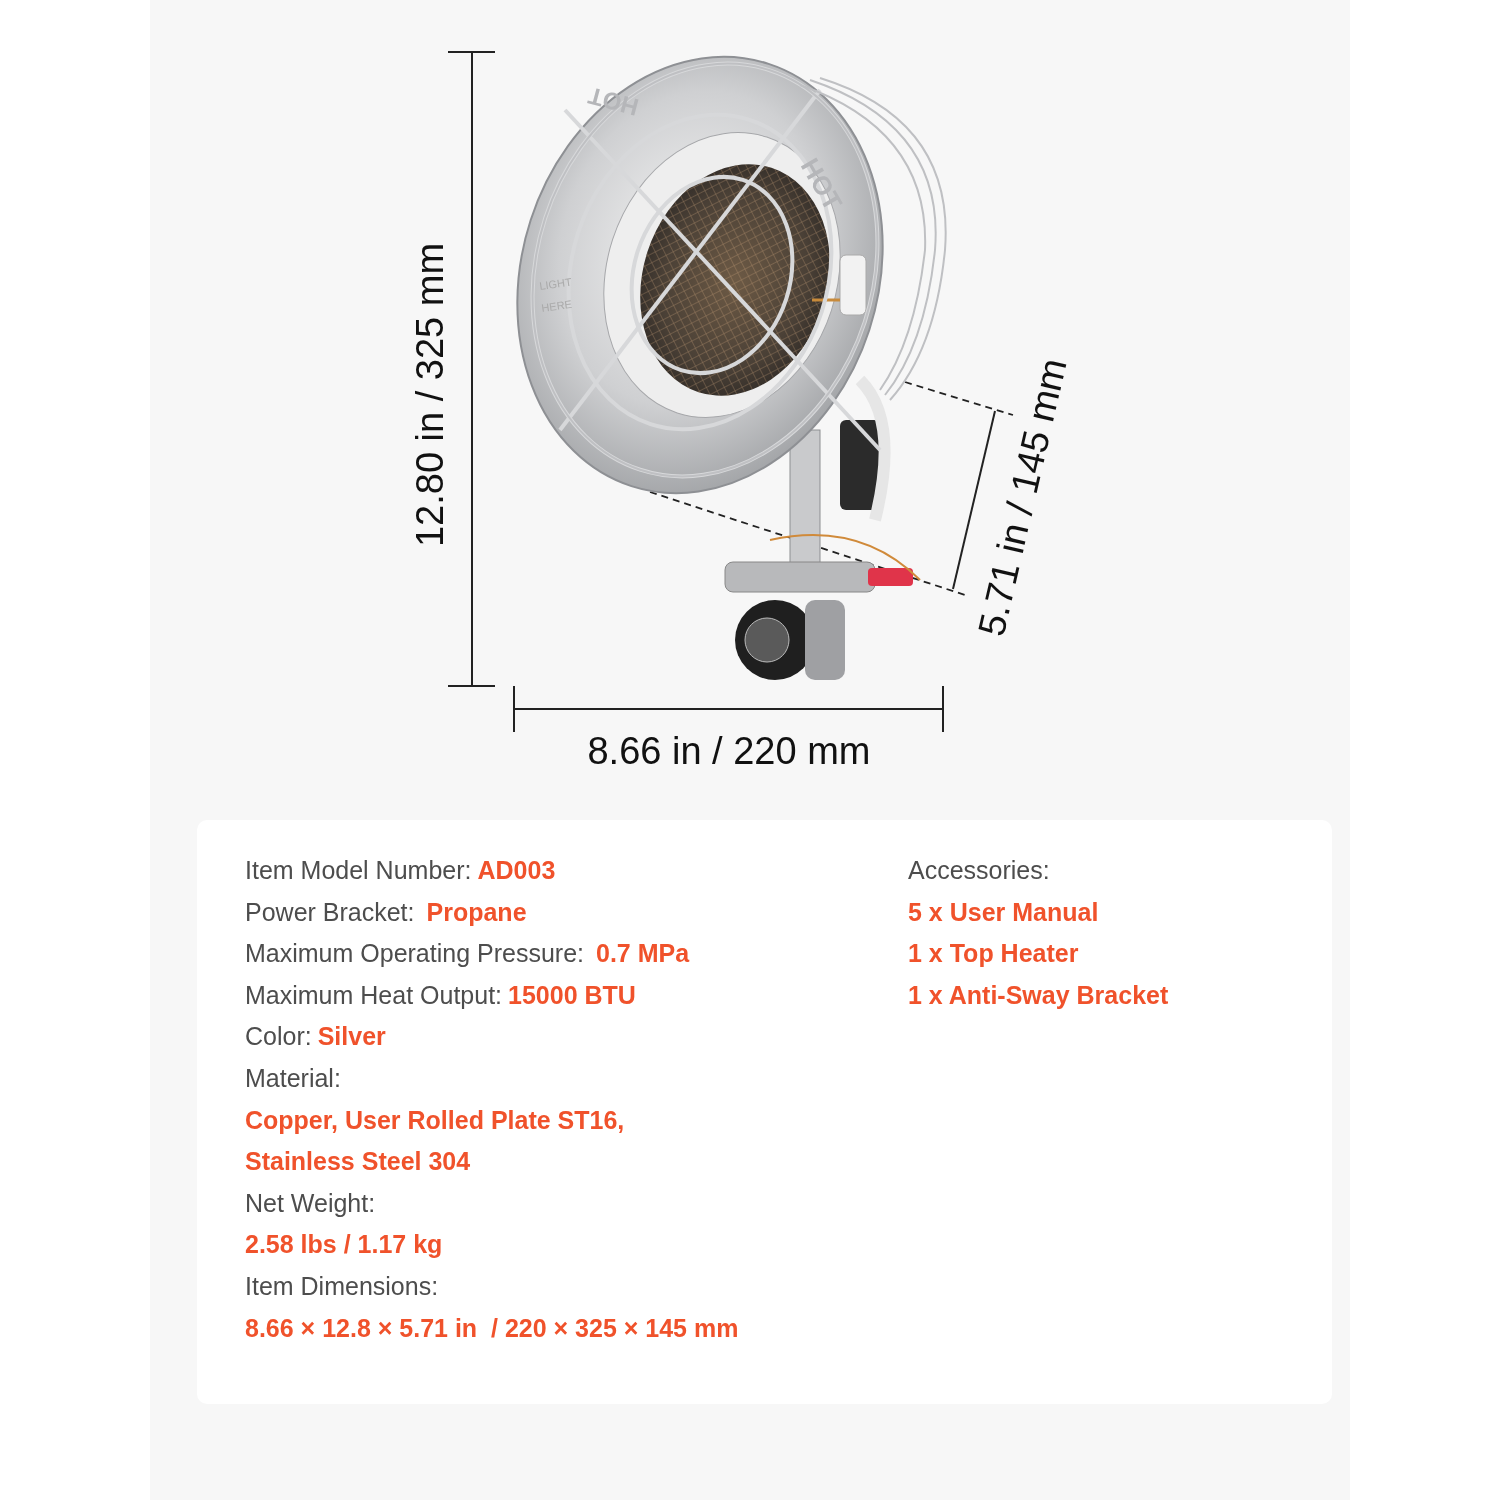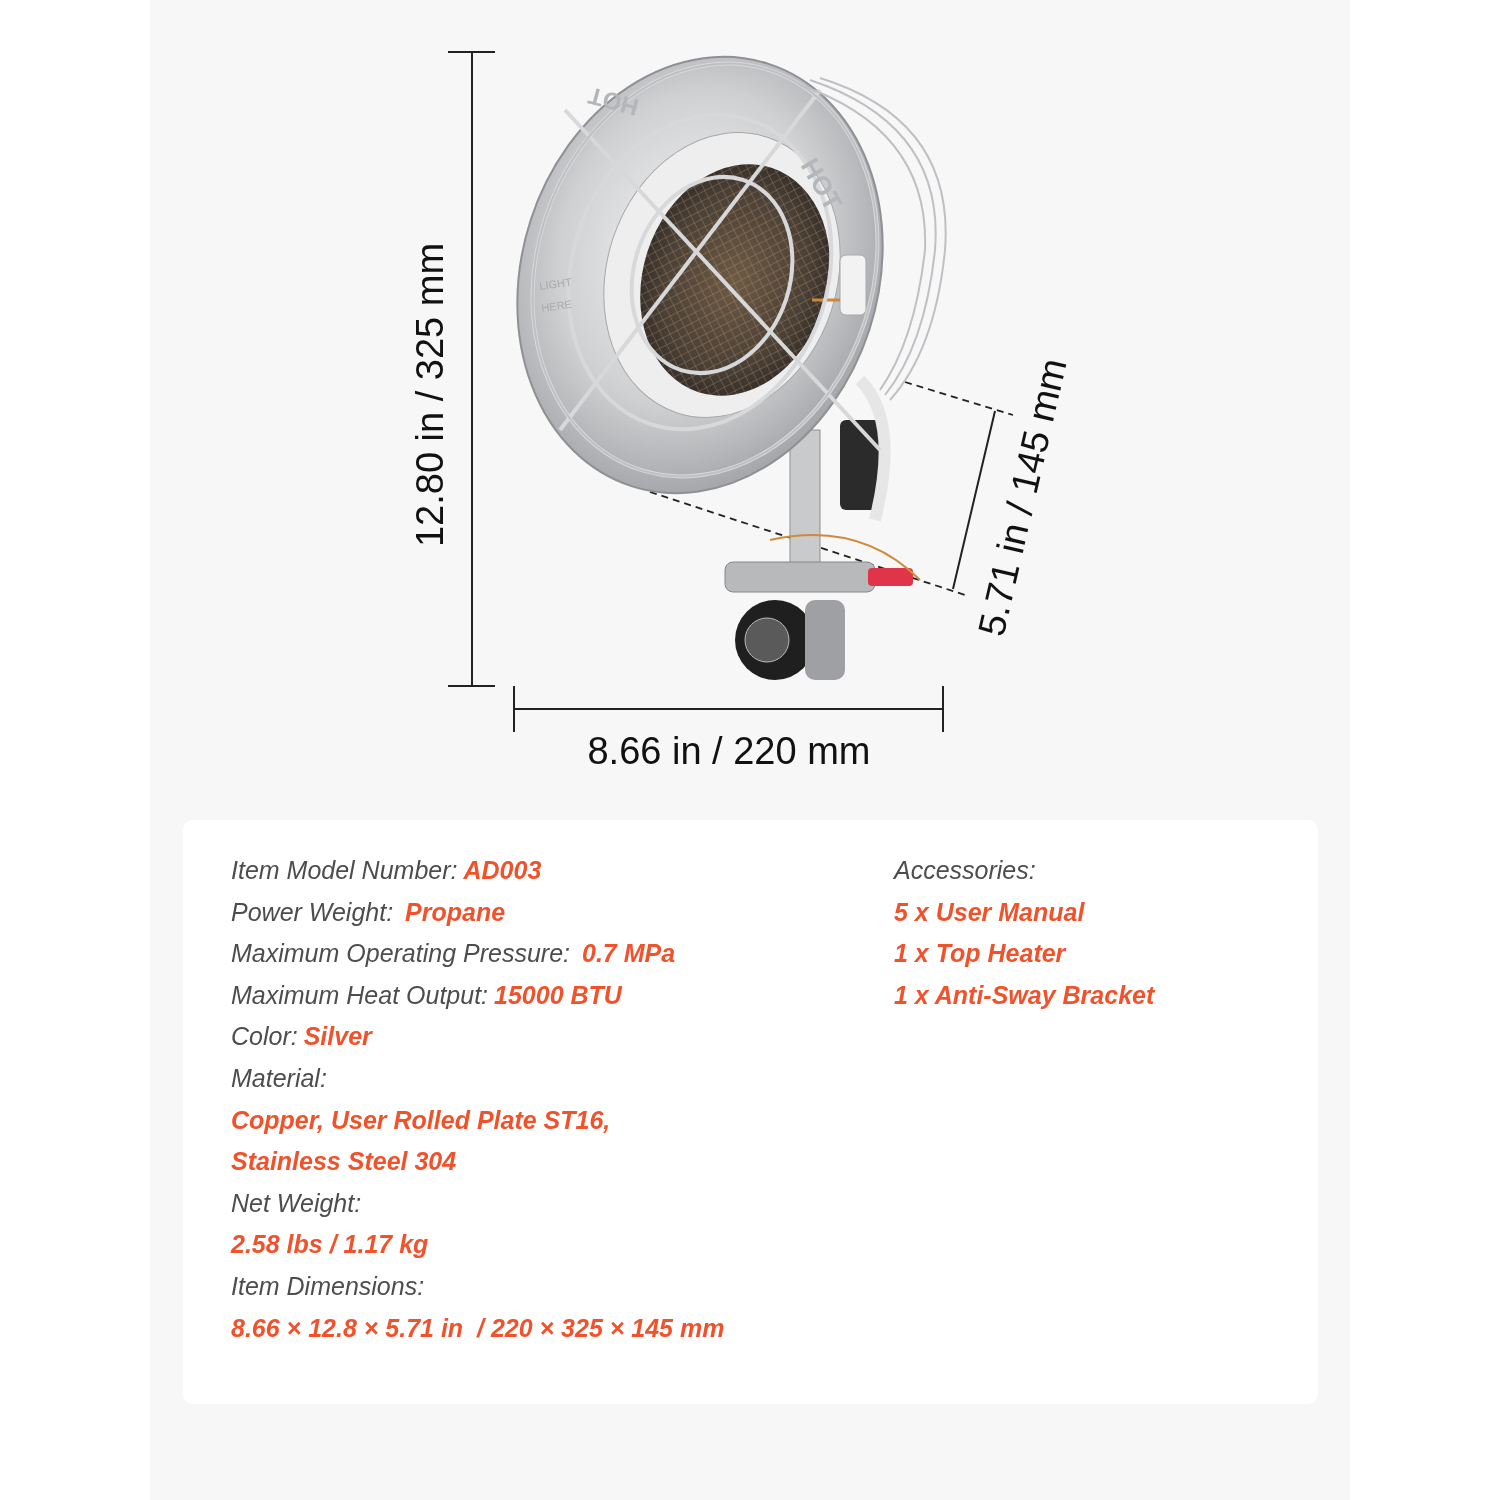--- a/index.html
+++ b/index.html
@@ -6,22 +6,22 @@
   body {
     width:1500px; height:1500px; background:#ffffff; position:relative; overflow:hidden;
     font-family:"Liberation Sans", "DejaVu Sans", sans-serif;
   }
   .panel {
     position:absolute; left:150px; top:0; width:1200px; height:1500px; background:#f7f7f7;
   }
   .diagram { position:absolute; left:0; top:0; width:1500px; height:800px; }
   .dim-text { font-family:"Liberation Sans", sans-serif; fill:#111; }
   .spec-card {
-    position:absolute; left:183px; top:820px; width:1135px; height:584px;
-    background:#ffffff; border-radius:10px;font-style:italic;
+    position:absolute; left:197px; top:820px; width:1135px; height:584px;
+    background:#ffffff; border-radius:10px;
   }
   .col { position:absolute; top:30px; }
   .col.left { left:48px; }
   .col.right { left:687px;margin-left:24px; }
   .line {
     font-size:25px; line-height:41.6px; height:41.6px; white-space:nowrap; color:#4a4a4a;
   }
   .lbl { color:#4d4d4d; }
   .val { color:#f0522b; font-weight:bold; }
   .gap { display:inline-block; width:6px; }
@@ -110,21 +110,21 @@
     <text x="542" y="312" font-size="11" fill="#aaa" transform="rotate(-8 542 312)" font-family="'Liberation Sans', sans-serif">HERE</text>
   </g>
 </svg>
 
 <div class="spec-card">
   <div class="col left">
     <div class="line">
       <span class="lbl">Item Model Number:</span><span class="gap"></span><span class="val">AD003</span>
     </div>
     <div class="line">
-      <span class="lbl">Power Weight:</span><span class="gap" style="width:12px"></span><span class="val">Propane</span>
+      <span class="lbl">Power Bracket:</span><span class="gap" style="width:12px"></span><span class="val">Propane</span>
     </div>
     <div class="line">
       <span class="lbl">Maximum Operating Pressure:</span><span class="gap" style="width:12px"></span><span class="val">0.7 MPa</span>
     </div>
     <div class="line">
       <span class="lbl">Maximum Heat Output:</span><span class="gap"></span><span class="val">15000 BTU</span>
     </div>
     <div class="line">
       <span class="lbl">Color:</span><span class="gap"></span><span class="val">Silver</span>
     </div>

